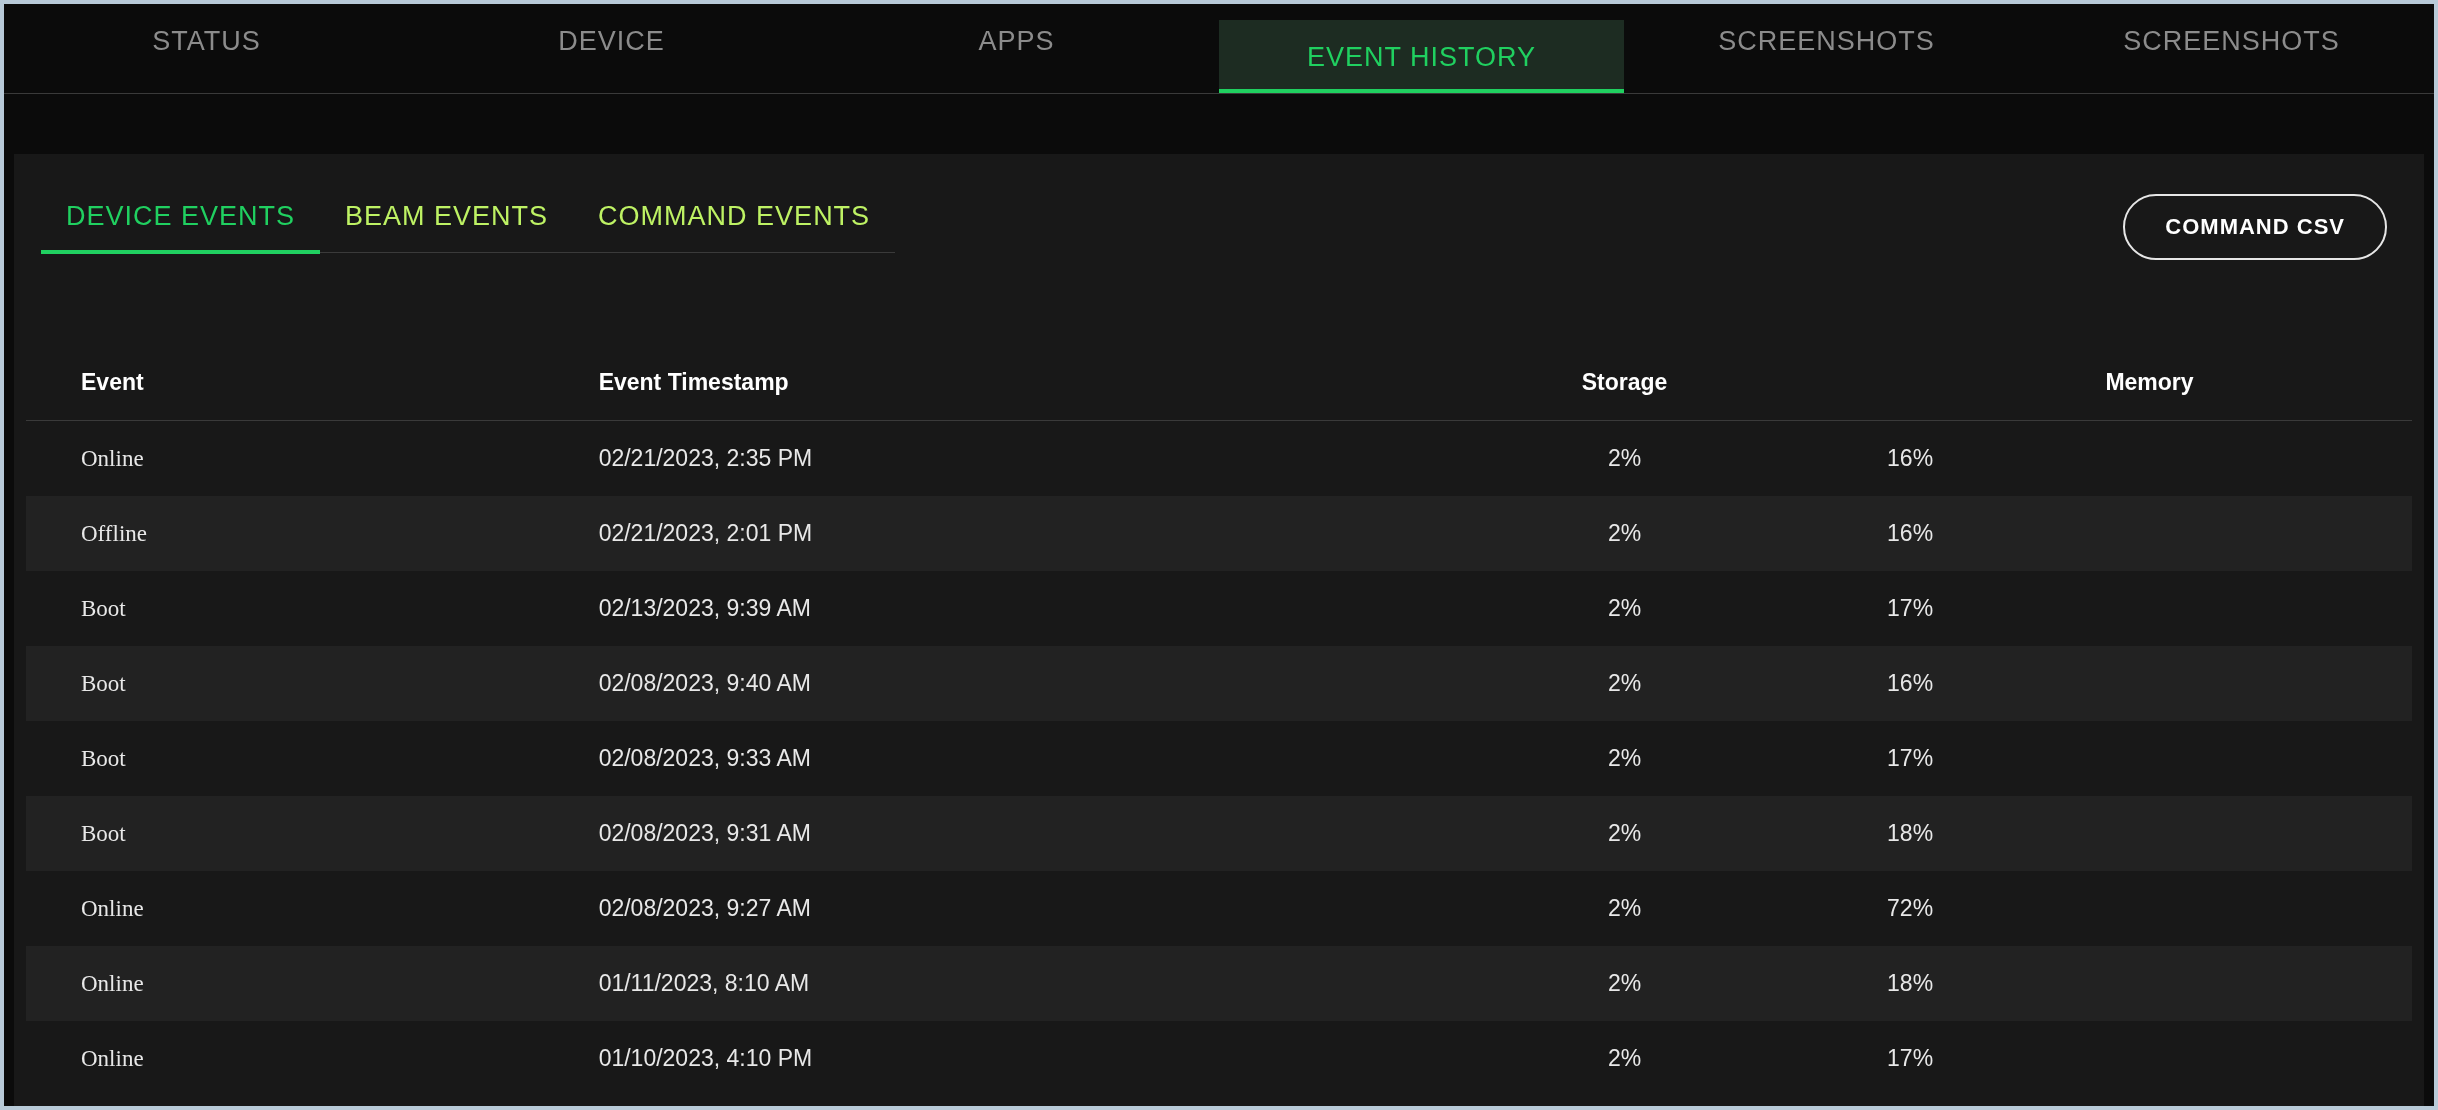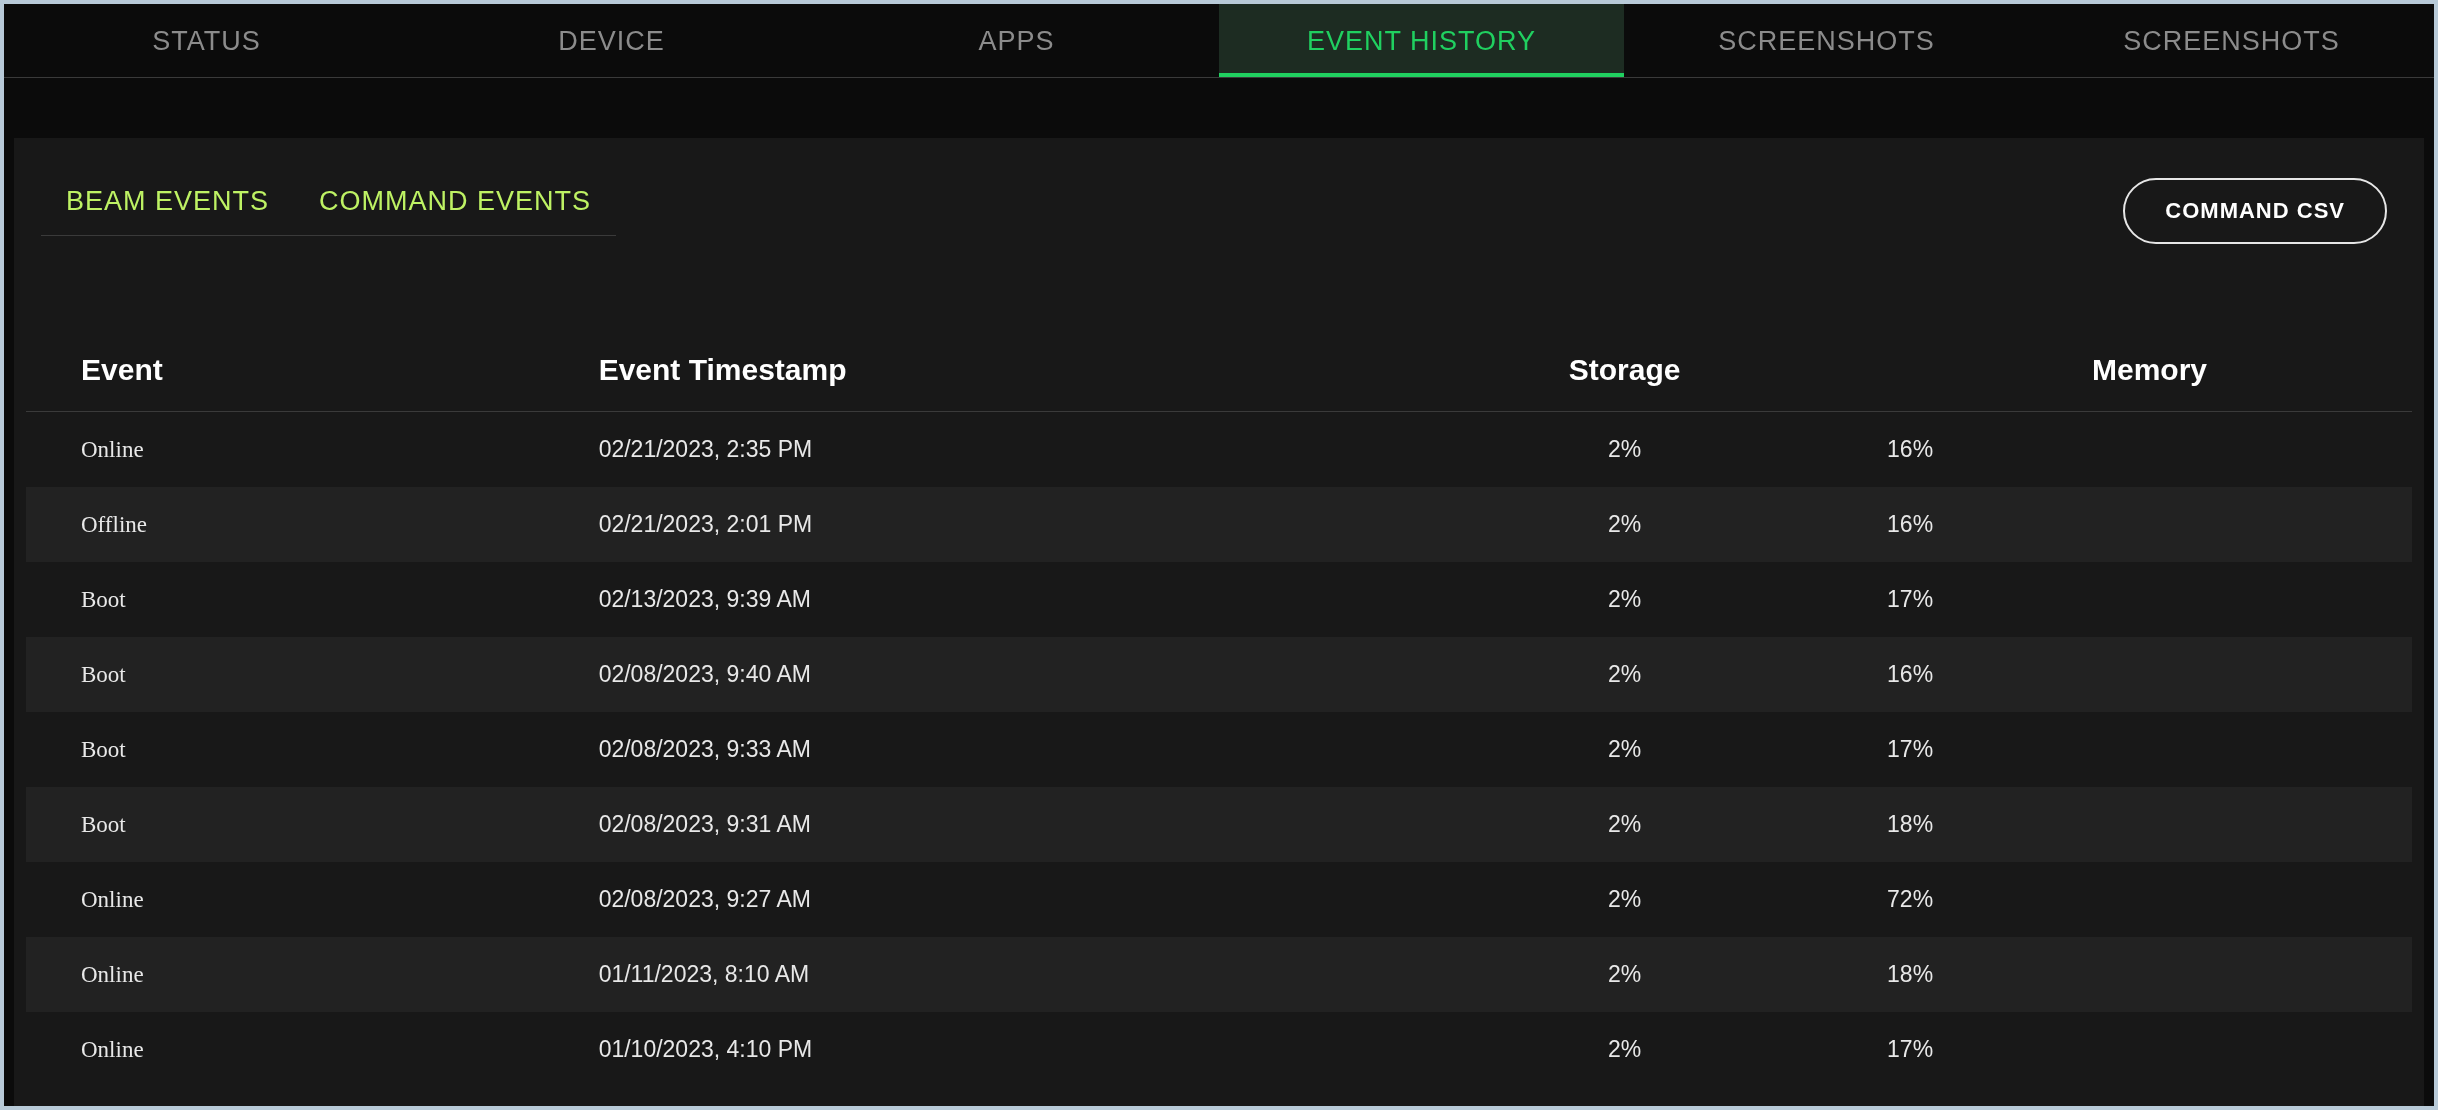--- a/index.html
+++ b/index.html
@@ -29,20 +29,21 @@
     letter-spacing: 1px;
     color: #8c8c8c;
     cursor: pointer;
     font-weight: 400;
   }
   .top-tab.active {
     color: #20d060;
     background: #1d2c22;
     border-bottom: 4px solid #20d060;
     padding-bottom: 16px;
+    margin-top: 16px;
   }
   .content {
     background: #181818;
     margin: 60px 10px 0 10px;
     padding: 40px 12px 20px 12px;
   }
   .sub-header {
     display: flex;
     align-items: center;
     justify-content: space-between;
@@ -80,21 +81,21 @@
     margin-top: 95px;
   }
   table {
     width: 100%;
     border-collapse: collapse;
   }
   thead th {
     text-align: left;
     color: #fff;
     font-weight: 700;
-    font-size: 30px;
+    font-size: 23px;
     padding: 14px 0 24px 0;
     border-bottom: 1px solid #3a3a3a;
   }
   th.col-event  { padding-left: 55px; width: 24%; }
   th.col-ts     { width: 32%; }
   th.col-storage{ width: 22%; text-align: center; }
   th.col-memory { width: 22%; text-align: center; }
   tbody td {
     color: #e8e8e8;
     font-size: 23px;
@@ -116,20 +117,21 @@
       <div class="top-tab">APPS</div>
       <div class="top-tab active">EVENT HISTORY</div>
       <div class="top-tab">SCREENSHOTS</div>
       <div class="top-tab">SCREENSHOTS</div>
     </div>
 
   <div class="content">
 
     <div class="sub-header">
       <div class="sub-tabs" id="sub-tabs">
+          <div class="sub-tab active">DEVICE EVENTS</div>
           <div class="sub-tab">BEAM EVENTS</div>
           <div class="sub-tab">COMMAND EVENTS</div>
         </div>
       <button class="download-btn">COMMAND CSV</button>
     </div>
 
     <div class="table-wrap">
       <table>
         <thead>
           <tr>

